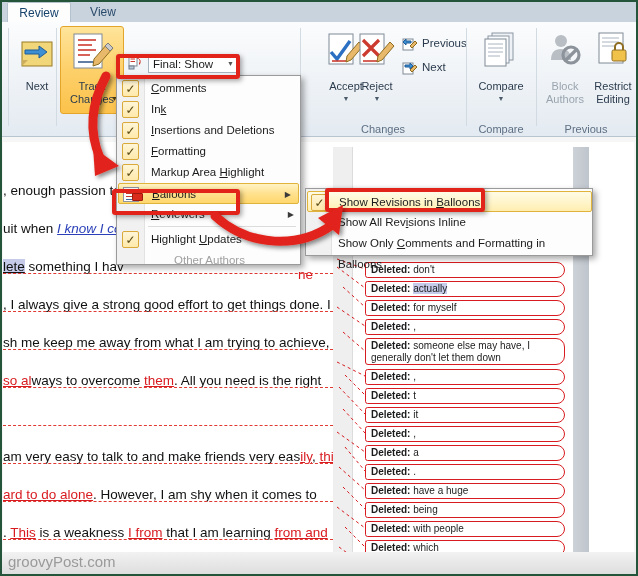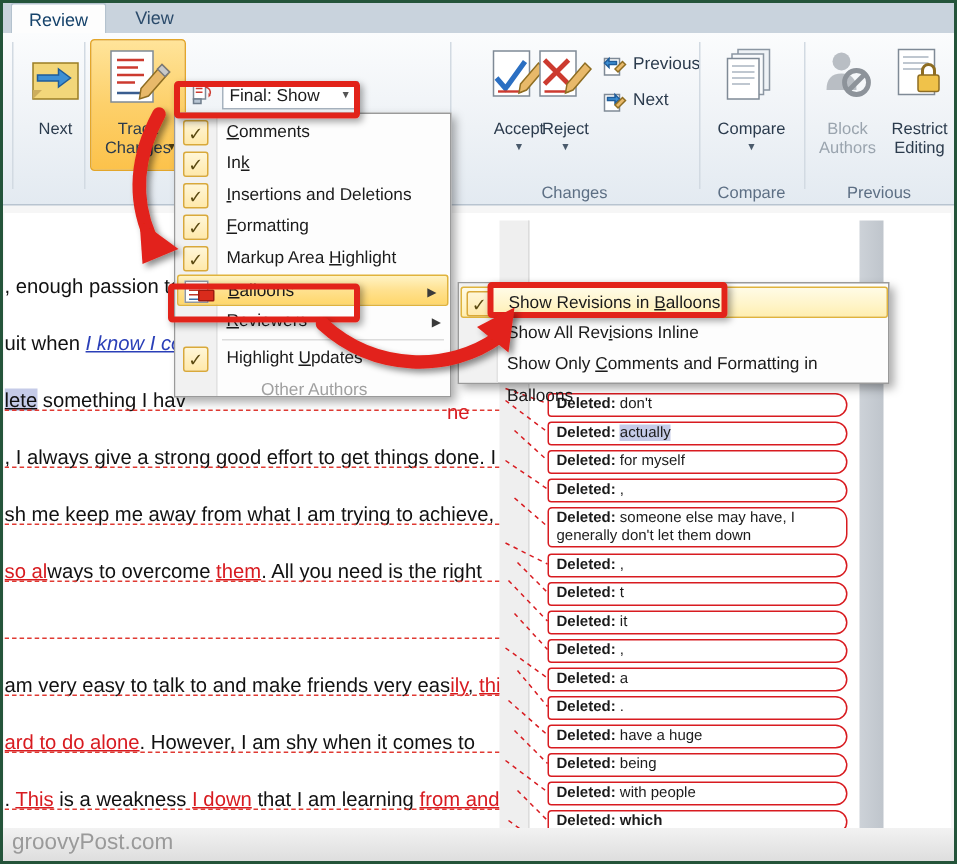--- a/index.html
+++ b/index.html
@@ -316,21 +316,21 @@
       <div class="dline" style="top:226px;">
         <span class="redu">so al</span>ways to overcome <span class="redu">them</span>. All you need is the right
       </div>
       <div class="dline" style="top:302px;">
         am very easy to talk to and make friends very eas<span class="redu">ily</span>, <span class="redu">this</span>
       </div>
       <div class="dline" style="top:340px;">
         <span class="redu">ard to do alone</span>. However, I am shy when it comes to
       </div>
       <div class="dline" style="top:378px;">
-        . <span class="redu">This</span> is a weakness <span class="redu">I down</span> that I am learning <span class="redu">from and</span>
+        . <span class="redu">This</span> is a weakness <span class="redu">I from</span> that I am learning <span class="redu">from and</span>
       </div>
       <div class="dline" style="top:416px;">
         my questions <span class="redu">and</span> seek help. My perseverance and
       </div>
 
       <div class="dline red" style="left:295px; top:120px;">ne</div>
 
       <div class="dashline" style="left:0;top:126px;width:330px;"></div>
       <div class="dashline" style="left:0;top:164px;width:330px;"></div>
       <div class="dashline" style="left:0;top:202px;width:330px;"></div>
@@ -370,21 +370,21 @@
           <div class="balloon" style="top: 191px; min-height: 27px;"><b>Deleted: </b><span>someone else may have, I generally don't let them down</span></div>
           <div class="balloon" style="top: 222px; min-height: 15px;"><b>Deleted: </b><span>,</span></div>
           <div class="balloon" style="top: 241px; min-height: 15px;"><b>Deleted: </b><span>t</span></div>
           <div class="balloon" style="top: 260px; min-height: 15px;"><b>Deleted: </b><span>it</span></div>
           <div class="balloon" style="top: 279px; min-height: 15px;"><b>Deleted: </b><span>,</span></div>
           <div class="balloon" style="top: 298px; min-height: 15px;"><b>Deleted: </b><span>a</span></div>
           <div class="balloon" style="top: 317px; min-height: 15px;"><b>Deleted: </b><span>.</span></div>
           <div class="balloon" style="top: 336px; min-height: 15px;"><b>Deleted: </b><span>have a huge</span></div>
           <div class="balloon" style="top: 355px; min-height: 15px;"><b>Deleted: </b><span>being</span></div>
           <div class="balloon" style="top: 374px; min-height: 15px;"><b>Deleted: </b><span>with people</span></div>
-          <div class="balloon" style="top: 393px; min-height: 15px; font-weight: bold;"><b>Deleted: </b><span>which</span></div>
+          <div class="balloon" style="top: 393px; min-height: 15px;"><b>Deleted: </b><span>which</span></div>
           <div class="balloon" style="top: 412px; min-height: 15px;"><b>Deleted: </b><span>get</span></div>
         </div>
 
       <div class="scroll"></div>
     </div>
   </div>
 
   <div class="menu">
     <div class="gutter"></div>
 

